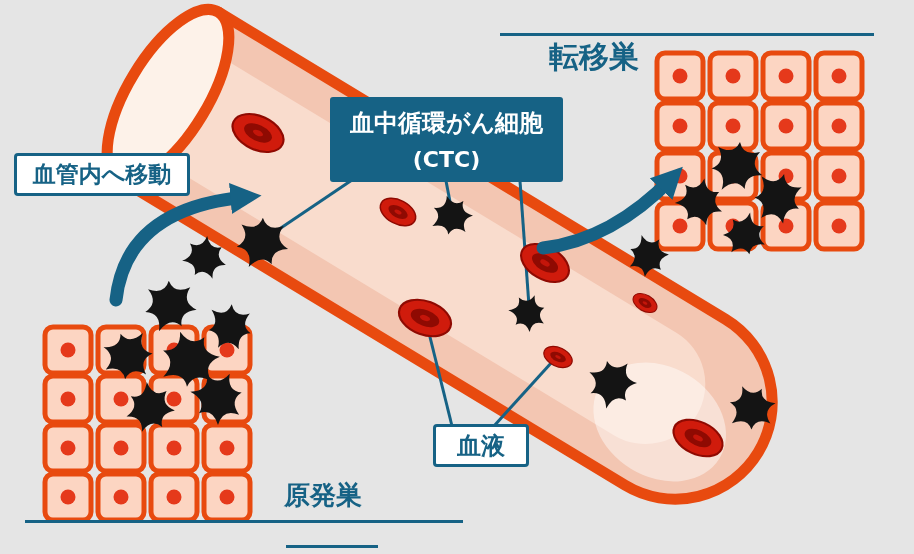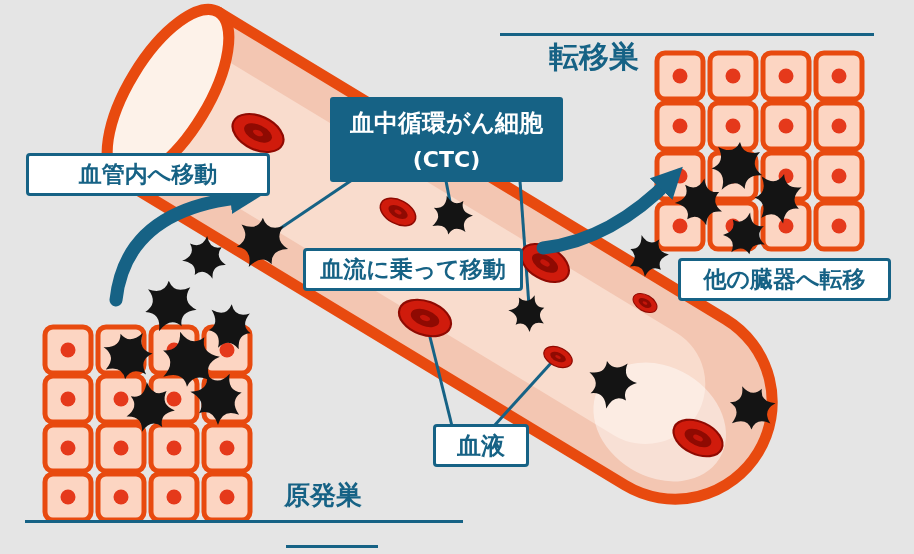--- a/index.html
+++ b/index.html
@@ -173,31 +173,25 @@
   </svg>
 
   <div class="rule" style="left:500px; top:33px; width:374px;"></div>
   <div class="lbl" style="left:549px; top:42px; font-size:30px;">転移巣</div>
 
   <div class="tealbox" style="left:330px; top:97px; width:233px; height:85px;">
     <div class="l1">血中循環がん細胞</div>
     <div class="l2">(CTC)</div>
   </div>
 
-  <div class="obox" style="left:26px; top:153px; width:244px; height:43px; font-size:23px;">
+  <div class="obox" style="left:14px; top:153px; width:176px; height:43px; font-size:23px;">
     <span>血管内へ移動</span>
   </div>
 
-  <div class="obox" style="left:303px; top:248px; width:220px; height:43px; font-size:23px;">
-    <span>血流に乗って移動</span>
-  </div>
-
-  <div class="obox" style="left:678px; top:258px; width:213px; height:43px; font-size:23px;">
-    <span>他の臓器へ転移</span>
-  </div>
+
 
   <div class="obox" style="left:425px; top:424px; width:96px; height:43px; font-size:24px;margin-left:8px;">
     <span>血液</span>
   </div>
 
   <div class="lbl" style="left:284px; top:482px; font-size:26px;">原発巣</div>
   <div class="rule" style="left:25px; top:520px; width:438px;"></div>
 
   <div class="rule" style="left:286px; top:545px; width:92px;"></div>
 

